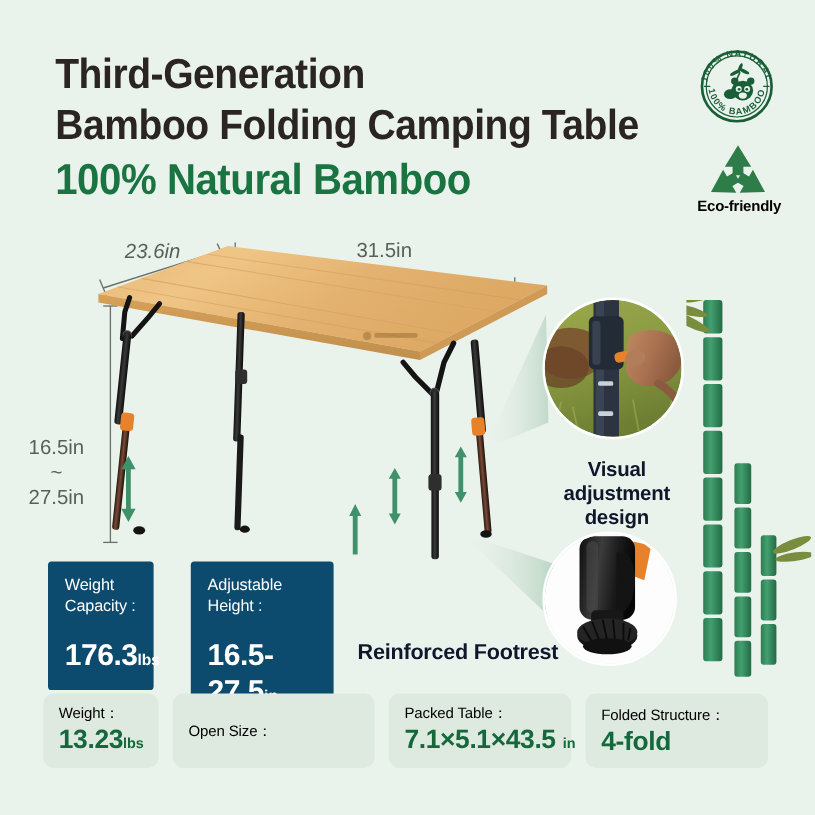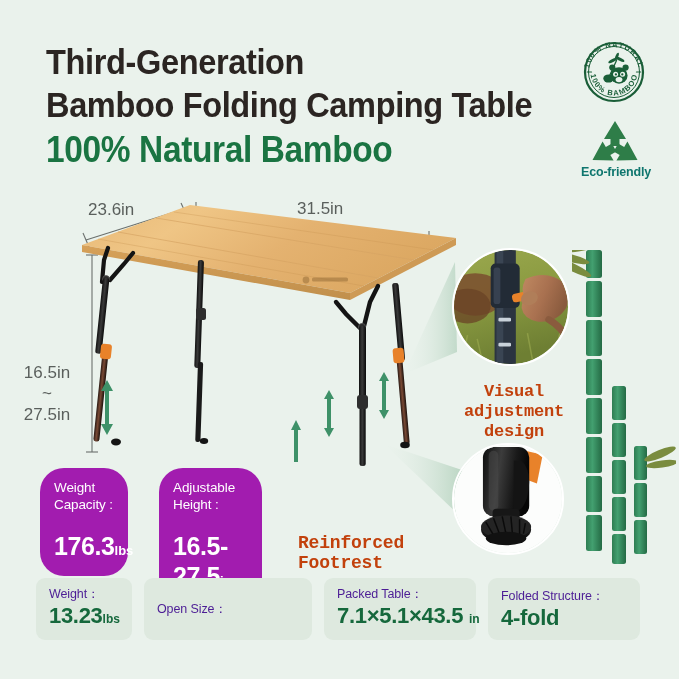--- a/index.html
+++ b/index.html
@@ -36,96 +36,96 @@
     transform:scaleX(0.93);
     transform-origin:left center;
   }
 
   
   .badge-natural { position:absolute; left:578px; top:36px; width:72px; height:72px; }
   .badge-eco { position:absolute; left:580px; top:118px; width:70px; height:56px; }
   .badge-eco-label {
     position:absolute; left:566px; top:165px; width:100px;
     text-align:center;
-    font-size:12.5px; font-weight:bold; color:#0f766e;
+    font-size:12.5px; font-weight:bold; color:#000000;
     letter-spacing:-0.2px;
   }
 
   
   .dim-label {
     position:absolute;
     font-size:17px;
     color:#5A5F5C;
     font-family:"Liberation Sans",sans-serif;
     white-space:nowrap;
   }
-  #dim-depth { left:88px; top:200px; }
+  #dim-depth { left:104px; top:200px;font-style:italic; }
   #dim-width { left:297px; top:199px; }
   #dim-height {
     left:8px; top:328px; width:78px;
     text-align:center; line-height:21px;margin-top:34px;
   }
 
   
   #product { position:absolute; left:78px; top:190px; width:380px; height:300px; }
 
   
   .spec-card {
     position:absolute;
-    background:#a21caf;
-    border-radius:24px;
+    background:#0c4a6e;
+    border-radius:3px;
     padding:12px 14px 10px 14px;
     color:#fff;
   }
   .spec-card .lbl {
     font-size:13.5px; line-height:16.5px; font-weight:normal;
     letter-spacing:-0.1px;
   }
   .spec-card .val {
     font-family:"Liberation Sans Narrow","Liberation Sans",sans-serif;
     font-weight:bold; font-size:25px; line-height:30px;
     letter-spacing:-0.4px; margin-top:18px;
   }
   .spec-card .val .unit { font-size:13px; font-weight:bold; letter-spacing:0; }
   #card-capacity { left:40px; top:468px; width:88px; }
-  #card-height   { left:159px; top:468px; width:103px; }
+  #card-height   { left:159px; top:468px; width:119px; }
 
   
   .callout-circle {
     position:absolute; border-radius:50%; overflow:hidden;
     border:2px solid #ffffff;
   }
   #callout-visual { left:452px; top:248px; width:118px; height:118px; }
   #callout-foot   { left:452px; top:443px; width:112px; height:112px; }
   .callout-text {
     position:absolute;
-    font-family:Liberation Mono, monospace;
+    font-family:Liberation Sans, sans-serif;
     font-weight:bold;
-    color:#c2410c;
+    color:#0f172a;
     letter-spacing:-0.2px;
   }
   #label-visual { left:444px; top:382px; width:140px; font-size:17px; line-height:20px; text-align:center; }
   #label-foot   { left:298px; top:533px; width:176px; font-size:18px; text-align:left; }
 
   
   #bamboo { position:absolute; left:572px; top:250px; width:104px; height:322px; }
 
   
   #bottom-row {
     position:absolute; left:36px; top:578px; width:608px; height:62px;
     display:flex; gap:12px; align-items:stretch;
   }
   .bspec {
     background:#DEE9DF;
     border-radius:9px;
     padding:9px 13px 8px 13px;
     display:flex; flex-direction:column; justify-content:center;
   }
   .bspec .lbl {
-    font-size:12.5px; color:#4c1d95; line-height:15px; white-space:nowrap;
+    font-size:12.5px; color:#000000; line-height:15px; white-space:nowrap;
     letter-spacing:-0.1px;
   }
   .bspec .val {
     font-family:"Liberation Sans Narrow","Liberation Sans",sans-serif;
     font-weight:bold; font-size:22px; line-height:26px;
     color:#15683C; white-space:nowrap; letter-spacing:-0.3px; margin-top:1px;
   }
   .bspec .val .unit { font-size:12px; letter-spacing:0; }
   #b-weight { width:96px; }
   #b-open   { width:168px;gap:42px; }

